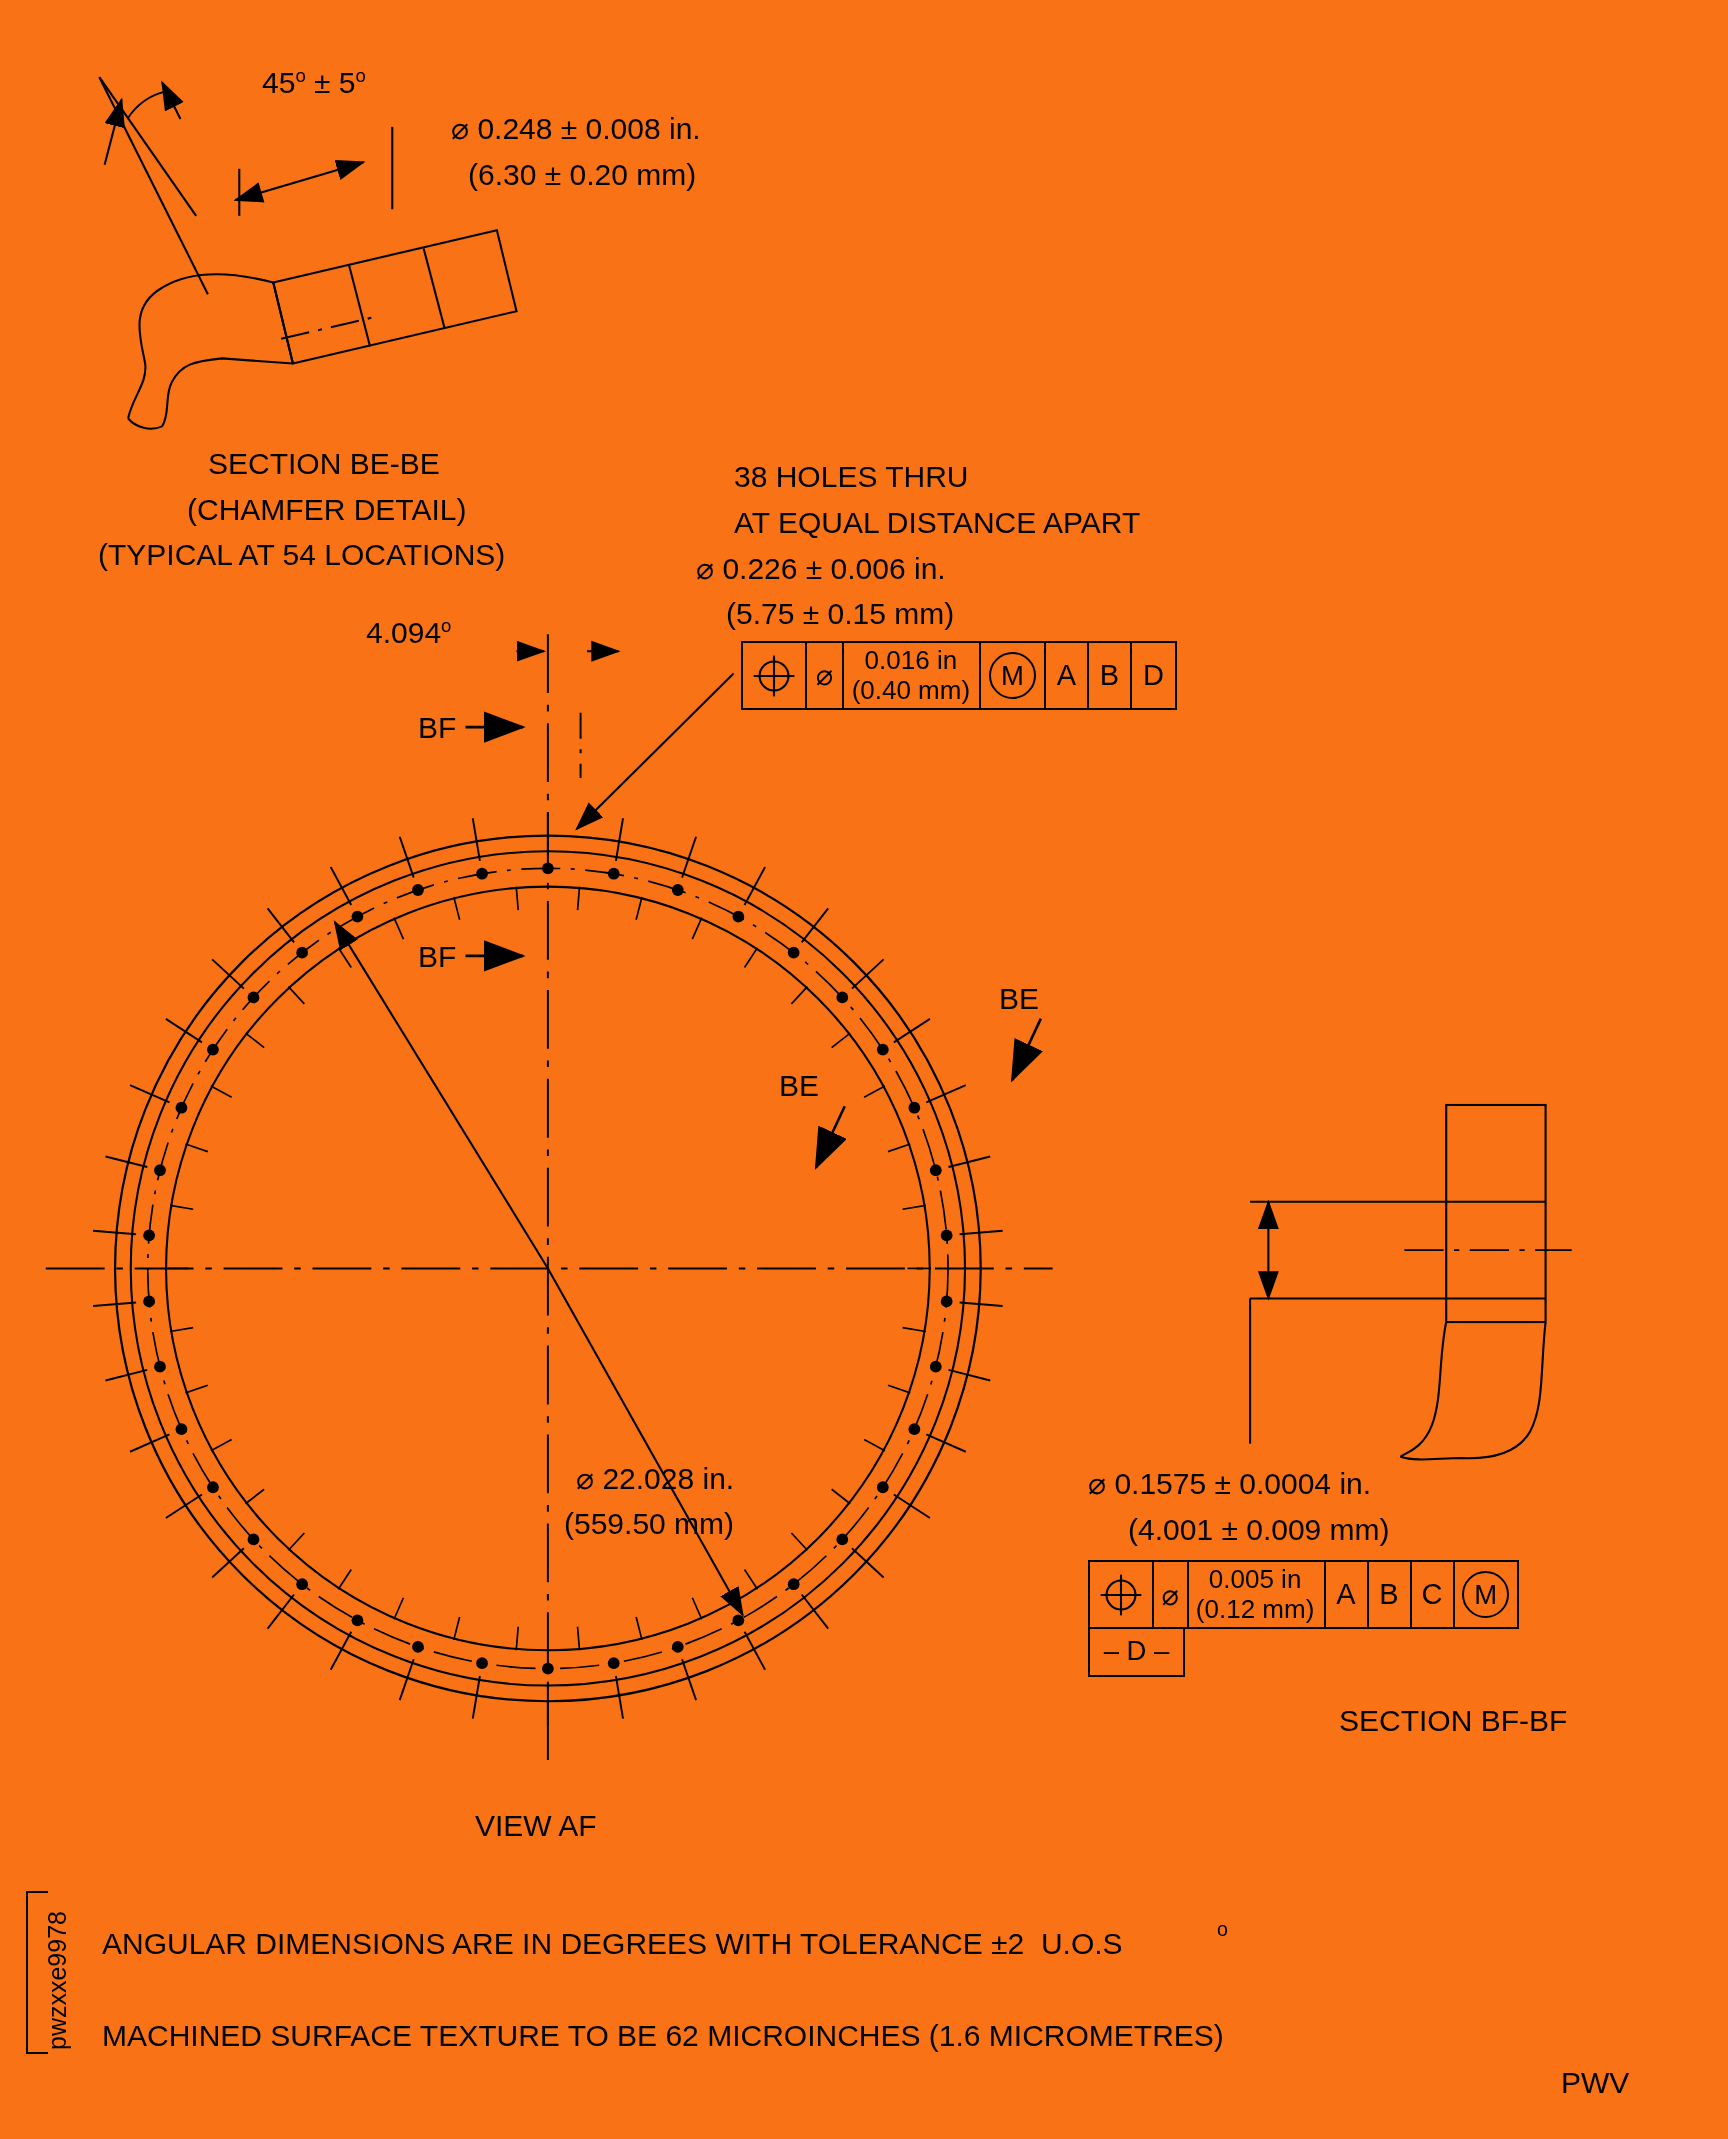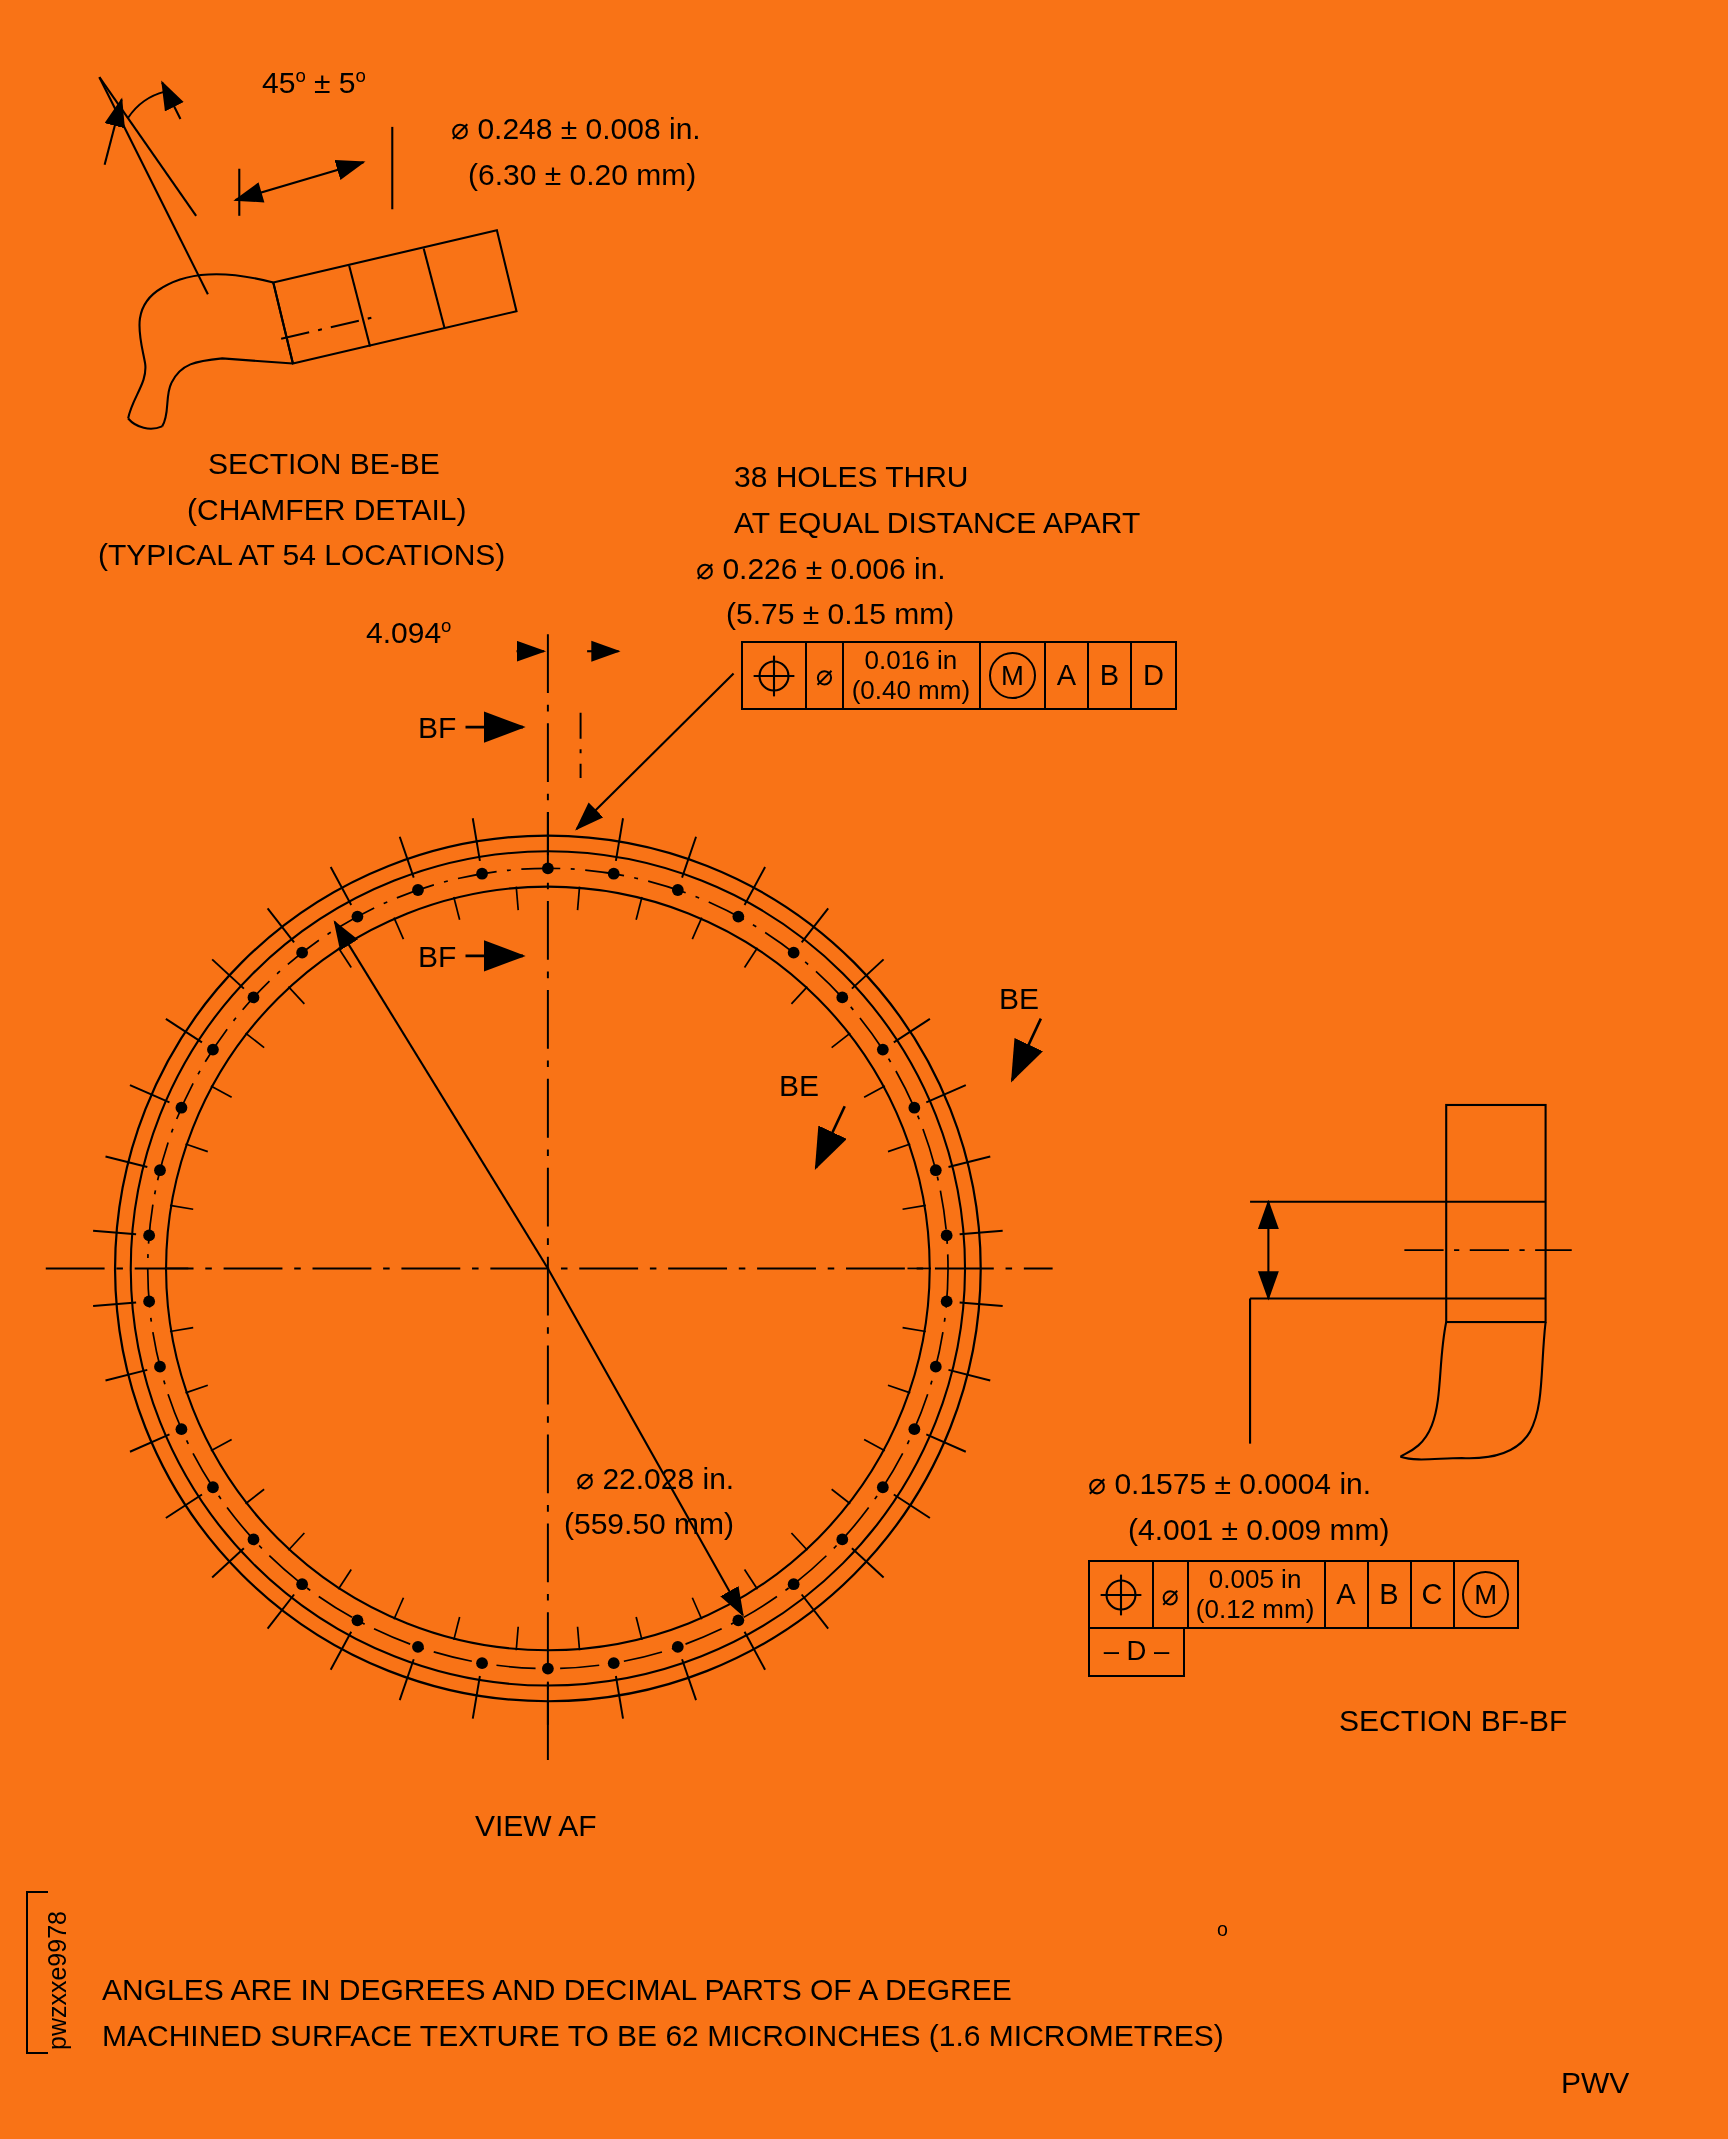--- a/index.html
+++ b/index.html
@@ -374,22 +374,22 @@
     <div class="f44" style="min-width:43px;">C</div>
     <div>
       <span class="circM">M</span>
     </div>
   </div>
 
   <div class="datumbox" style="left:1088px; top:1627px; width:97px; height:50px;"><span>– D –</span></div>
 
   <div class="txt f46" style="left:1339px; top:1703px;"><span>SECTION BF-BF</span></div>
 
+  <div class="txt f46" style="left:102px; top:1926px;"><span>ANGULAR DIMENSIONS ARE IN DEGREES WITH TOLERANCE ±2  U.O.S</span></div>
   <div class="txt f46" style="left:1217px; top:1918px;"><span class="sup" style="font-size:19.6px;">o</span></div>
-  <div class="txt f46" style="left:102px; top:1972px;"><span>ANGLES ARE IN DEGREES AND DECIMAL PARTS OF A DEGREE</span></div>
   <div class="txt f46" style="left:102px; top:2018px;"><span>MACHINED SURFACE TEXTURE TO BE 62 MICROINCHES (1.6 MICROMETRES)</span></div>
 
   <div class="vbracket" style="left:26px; top:1891px; width:22px; height:163px;"></div>
   <div class="sidecode" style="left:43px; top:2050px;"><span>pwzxxe9978</span></div>
   <div class="txt f46" style="left:1561px; top:2065px;"><span>PWV</span></div>
 
 </div>
 
 
 </body></html>

